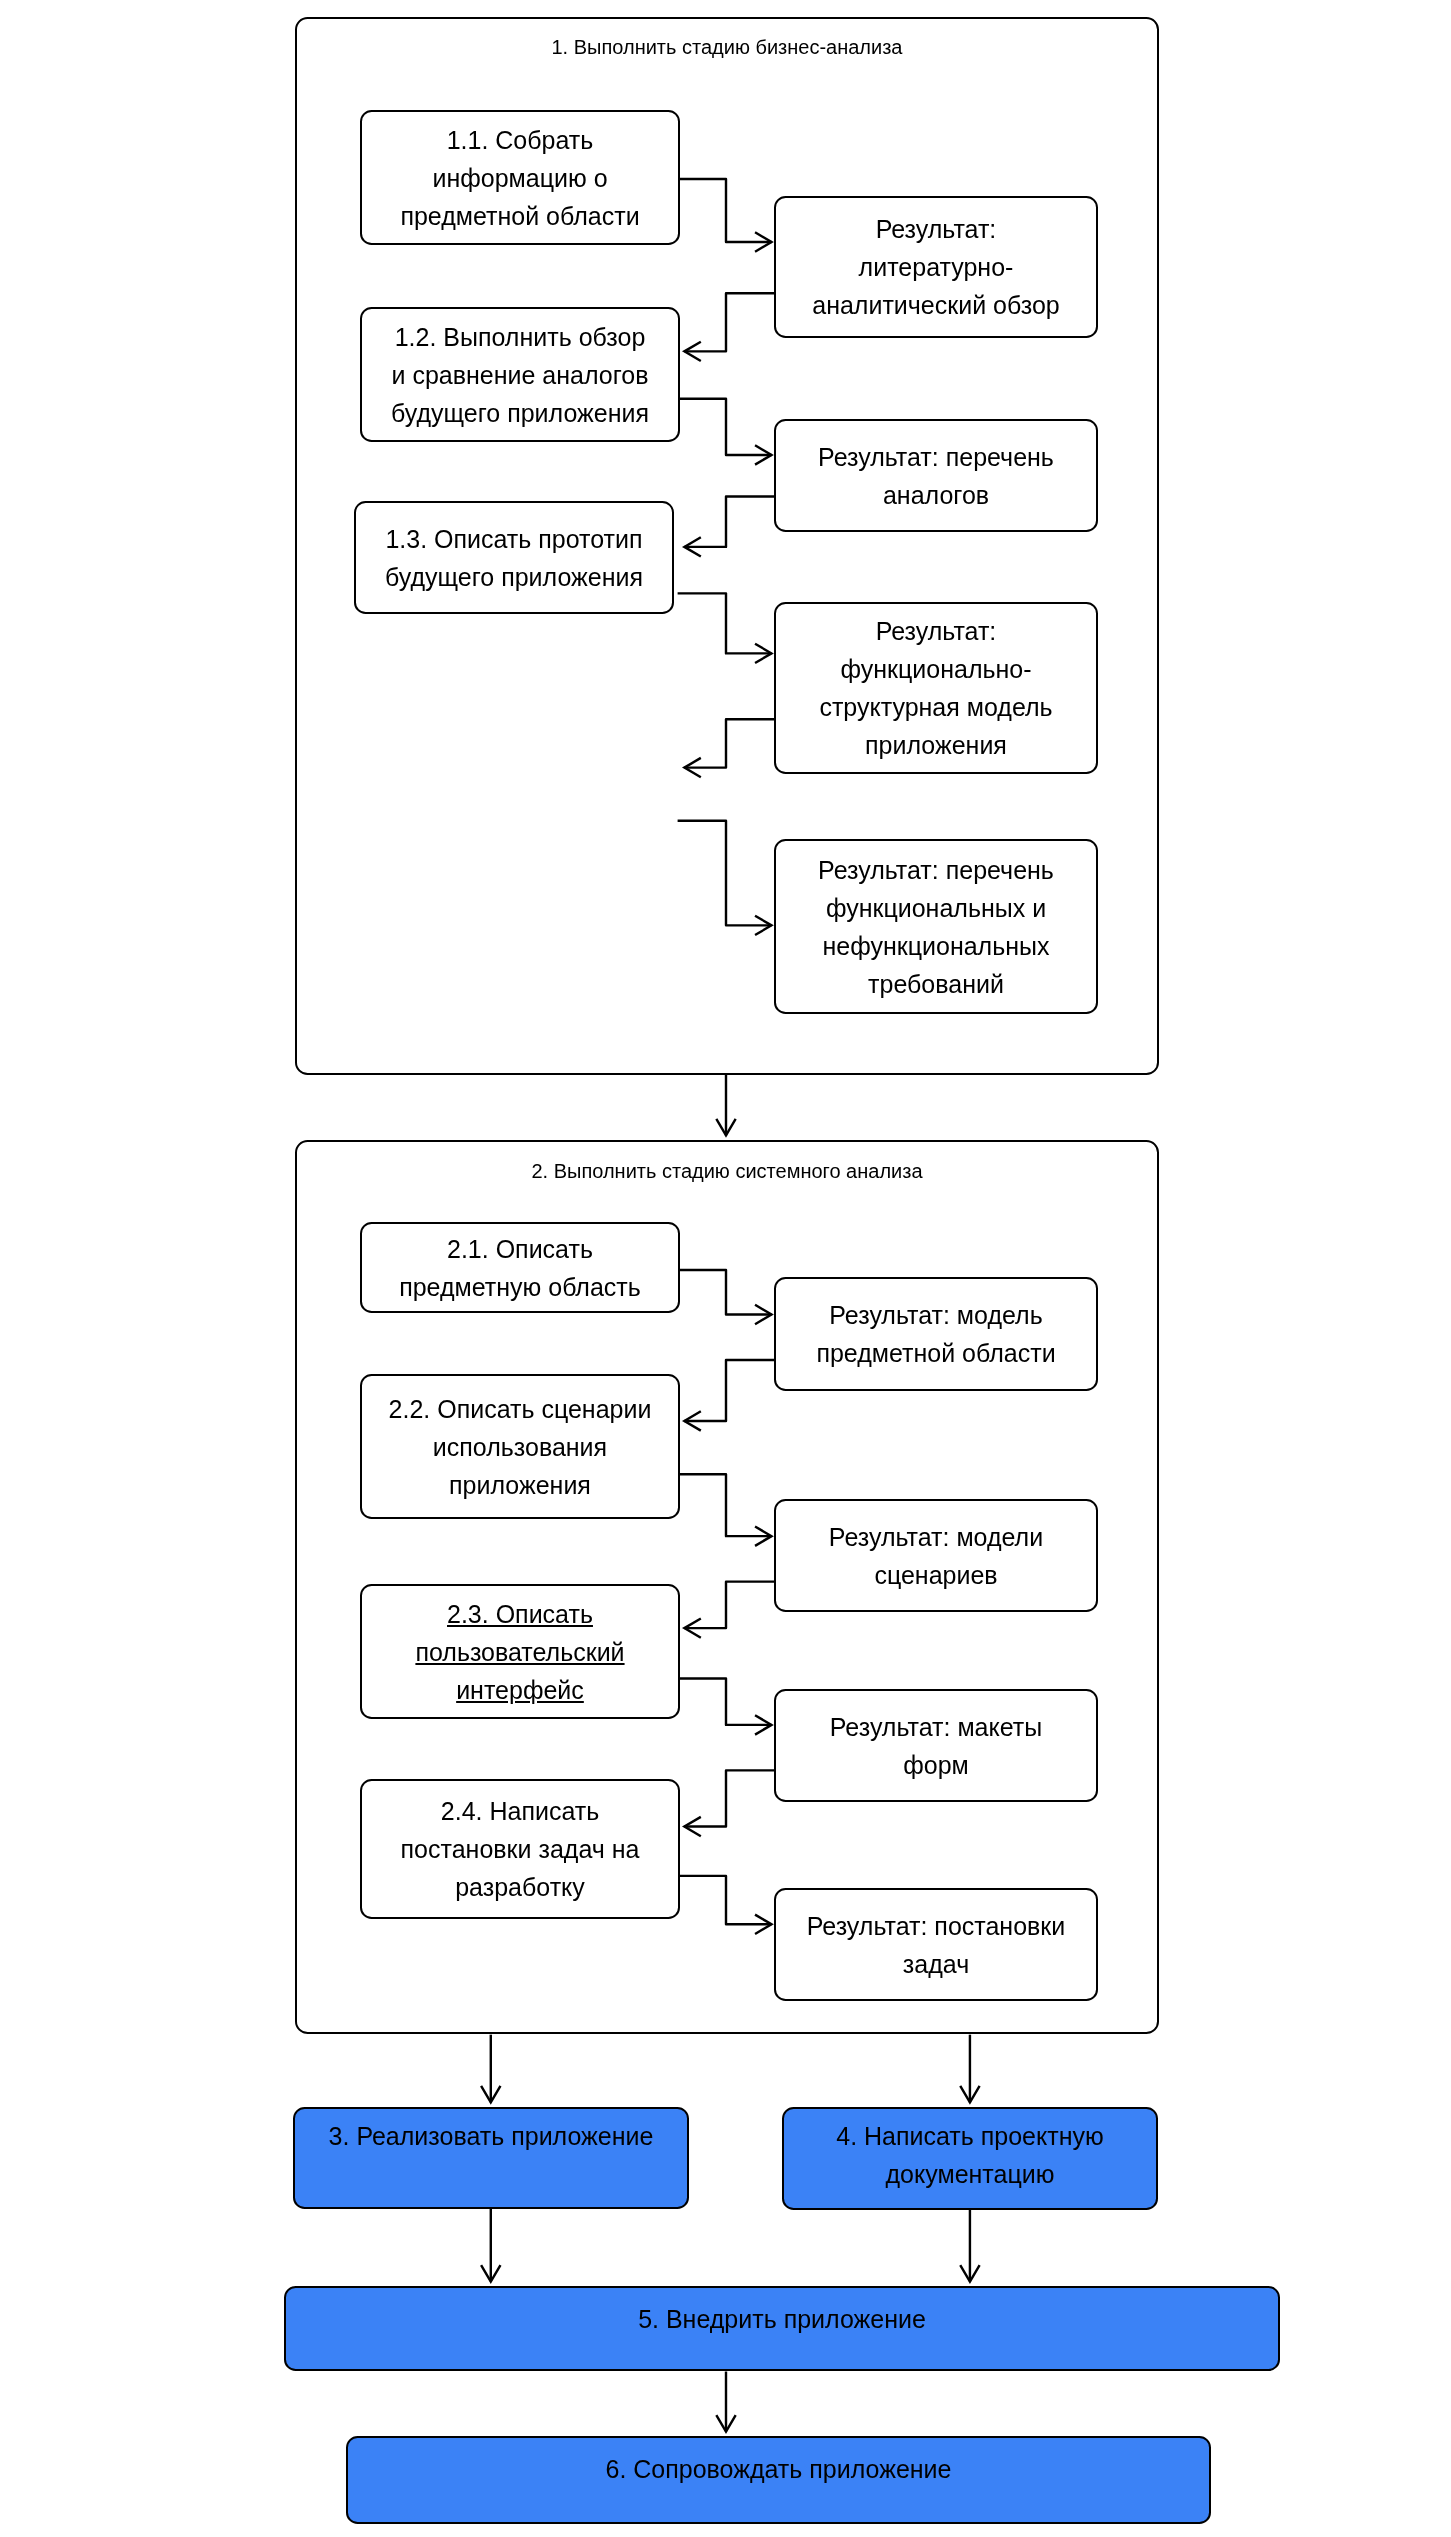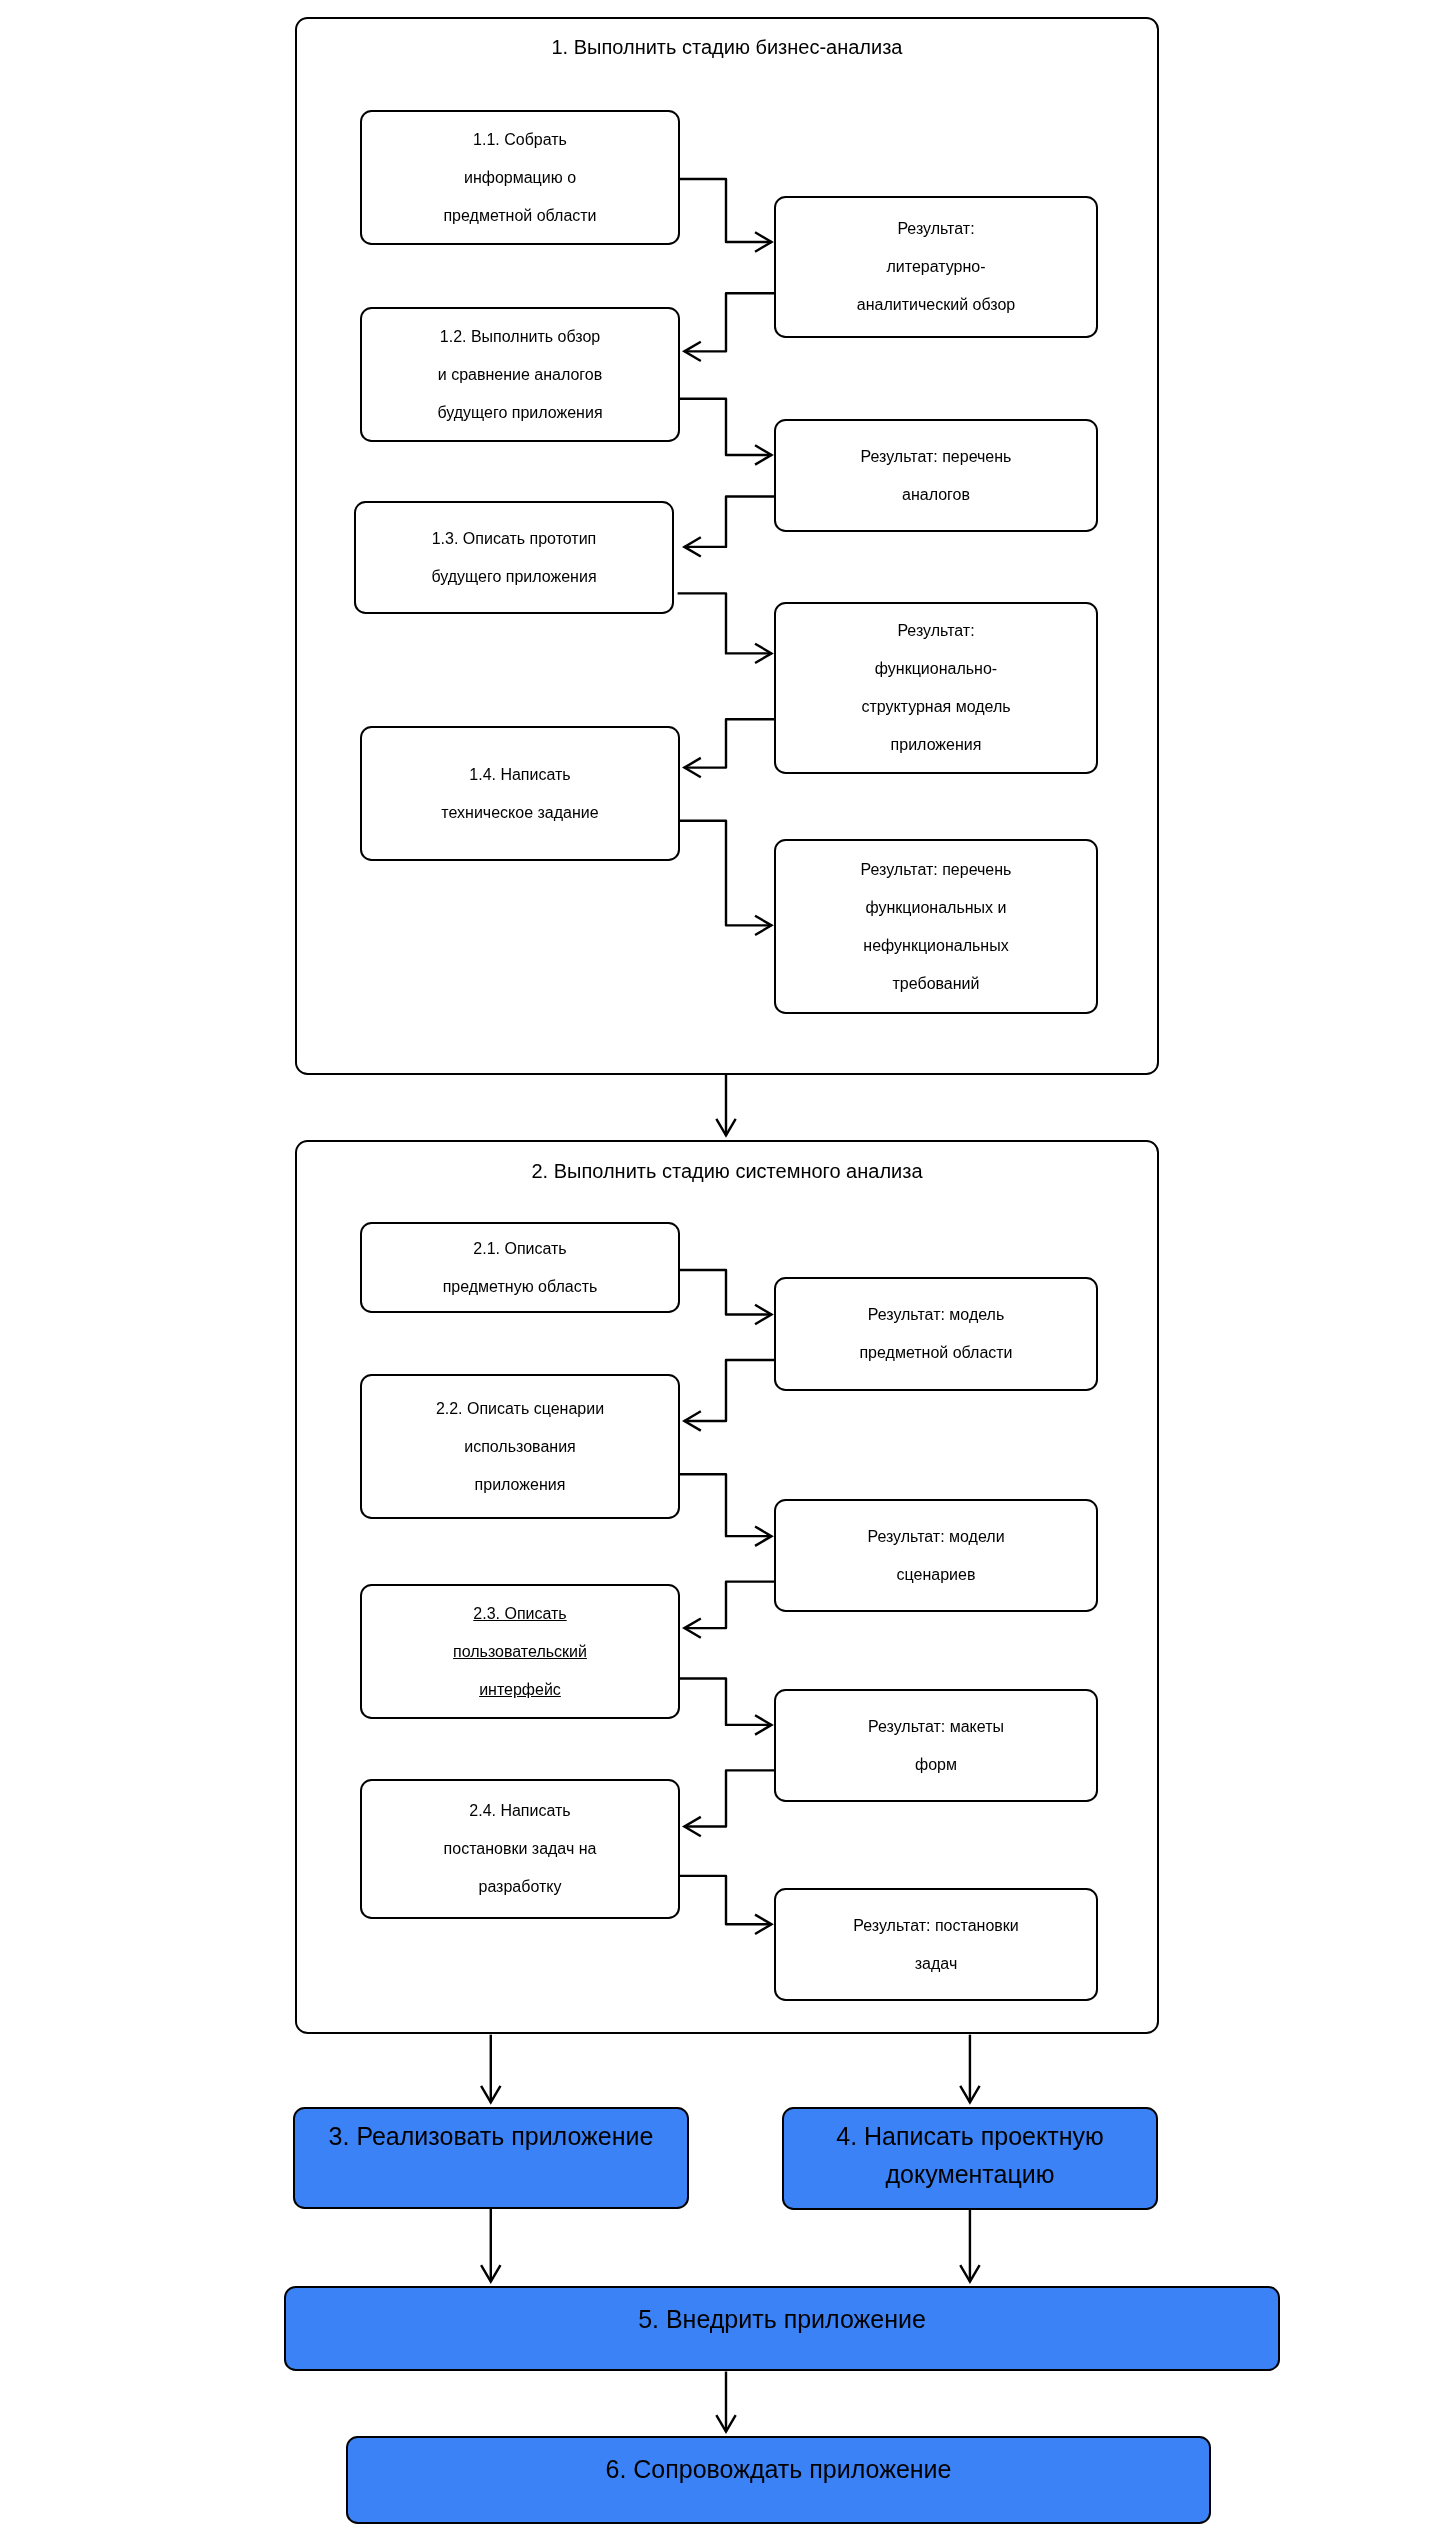--- a/index.html
+++ b/index.html
@@ -37,21 +37,21 @@
   }
   .node {
     position: absolute;
     border: 2.4px solid #000000;
     border-radius: 11.6px;
     background: #ffffff;
     display: flex;
     align-items: center;
     justify-content: center;
     text-align: center;
-    font-size: 16px;
+    font-size: 25px;
     line-height: 38px;
     white-space: pre-line;
     z-index: 3;
   }
   .stagebox {
     position: absolute;
     border: 2.4px solid #000000;
     border-radius: 11.6px;
     background: #3b82f6;
     text-align: center;
@@ -142,22 +142,20 @@
   </svg>
 
   <div class="node" id="n11">1.1. Собрать
 информацию о
 предметной области</div>
   <div class="node" id="n12">1.2. Выполнить обзор
 и сравнение аналогов
 будущего приложения</div>
   <div class="node" id="n13">1.3. Описать прототип
 будущего приложения</div>
-  <div class="node" id="n14">1.4. Написать
-техническое задание</div>
 
   <div class="node" id="r11">Результат:
 литературно-
 аналитический обзор</div>
   <div class="node" id="r12">Результат: перечень
 аналогов</div>
   <div class="node" id="r13">Результат:
 функционально-
 структурная модель
 приложения</div>

